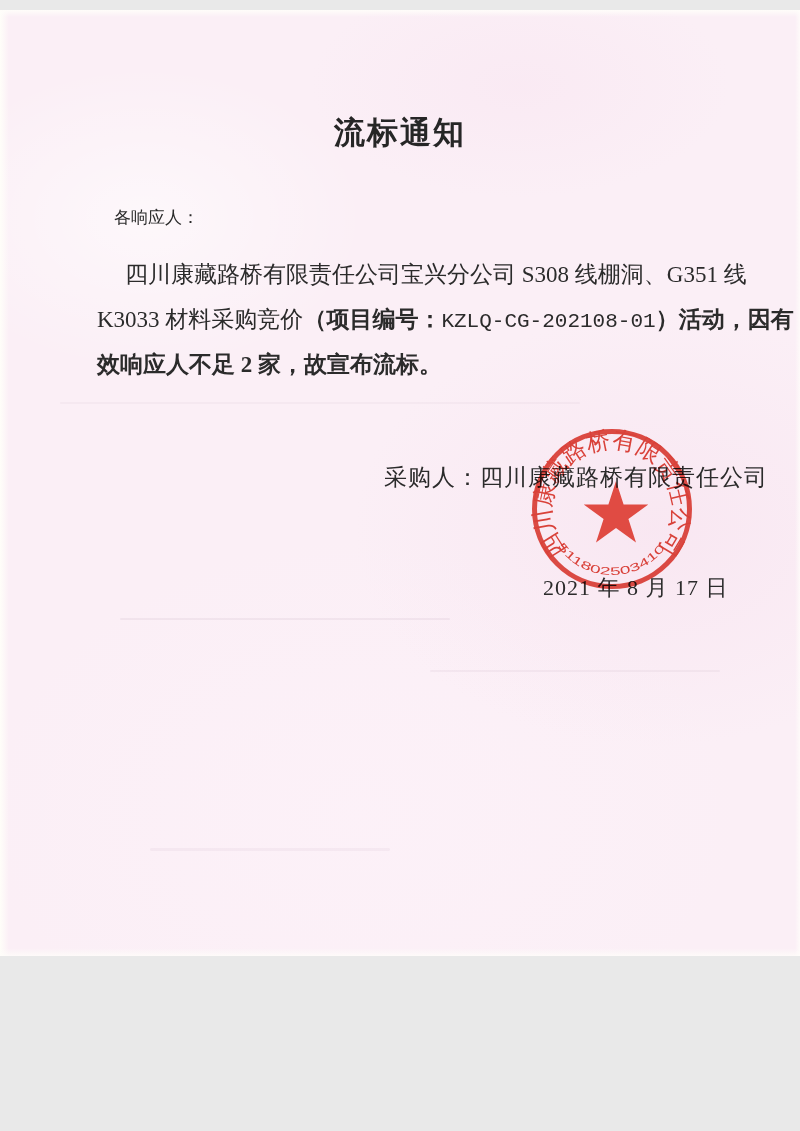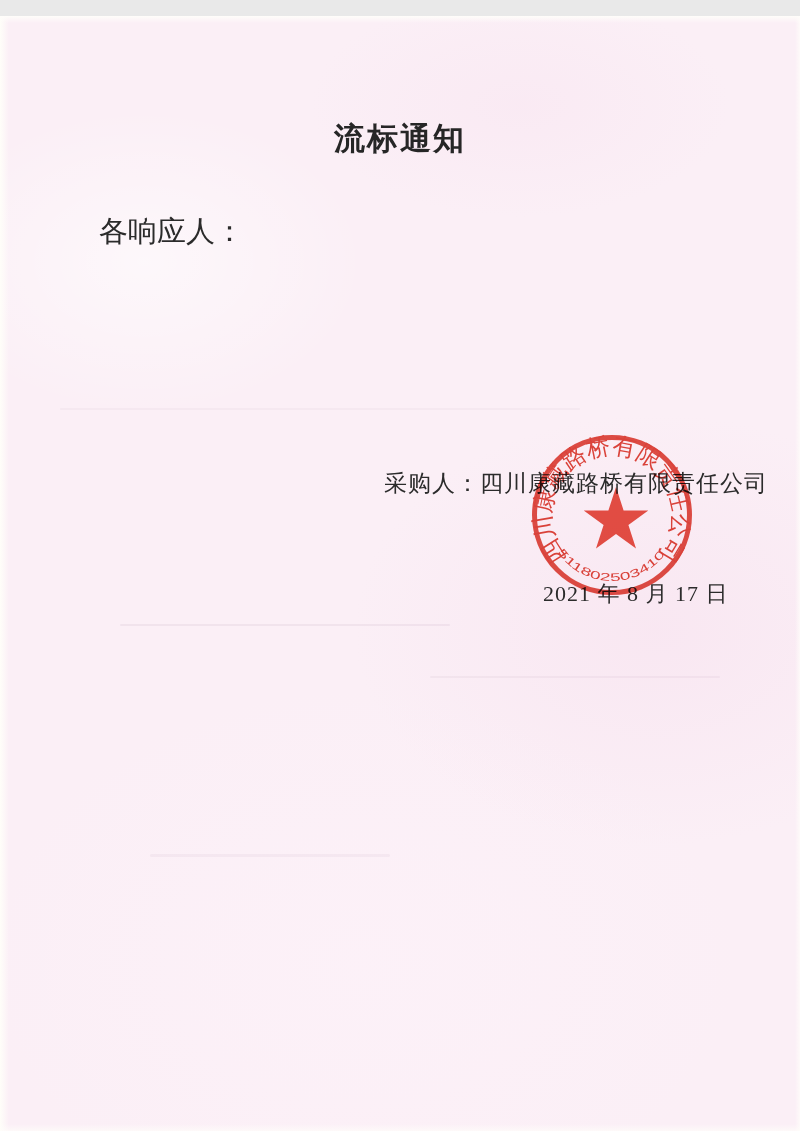--- a/index.html
+++ b/index.html
@@ -3,22 +3,22 @@
 <meta charset="utf-8">
 <style>
   html, body {
     margin: 0;
     padding: 0;
     background: #e9e9e9;
   }
   .page {
     position: relative;
     width: 800px;
-    height: 1116px;
-    margin: 16px auto;
+    height: 946px;
+    margin: 10px auto;
     overflow: hidden;
     background-color: #fbeff6;
     background-image:
       radial-gradient(ellipse 320px 220px at 18% 22%, rgba(255,255,255,0.55), rgba(255,255,255,0) 70%),
       radial-gradient(ellipse 420px 300px at 82% 55%, rgba(245,219,235,0.40), rgba(245,219,235,0) 72%),
       radial-gradient(ellipse 520px 380px at 45% 85%, rgba(253,242,249,0.65), rgba(253,242,249,0) 75%),
       radial-gradient(ellipse 300px 160px at 65% 8%,  rgba(247,224,238,0.35), rgba(247,224,238,0) 70%);
     font-family: "Liberation Serif", "DejaVu Serif", serif;
     color: #2b2b2b;
   }
@@ -44,22 +44,22 @@
     width: 100%;
     margin: 0;
     text-align: center;
     font-size: 31px;
     font-weight: 700;
     letter-spacing: 2px;
     color: #262626;
   }
   .salutation {
     position: absolute;
-    left: 99px; top: 196px;
-    font-size: 29px;
+    left: 114px; top: 196px;
+    font-size: 17px;
   }
   .body-block {
     position: absolute;
     left: 97px; top: 242px;
     width: 618px;
     font-size: 23px;
   }
   .body-block .line {
     height: 45px;
     line-height: 45px;
@@ -115,20 +115,25 @@
 
   <div class="streak s1"></div>
   <div class="streak s2"></div>
   <div class="streak s3"></div>
   <div class="streak s4"></div>
 
   <h1 class="title">流标通知</h1>
 
   <div class="salutation">各响应人：</div>
 
+  <div class="body-block">
+    <div class="line indent">四川康藏路桥有限责任公司宝兴分公司 S308 线棚洞、G351 线</div>
+    <div class="line"><span>K3033 材料采购竞价</span><span class="b">（项目编号：</span><span class="code">KZLQ-CG-202108-01</span><span class="b">）活动，因有</span></div>
+    <div class="line b">效响应人不足 2 家，故宣布流标。</div>
+  </div>
 
   <div class="purchaser">采购人：四川康藏路桥有限责任公司</div>
 
   <div class="date-line">2021 年 8 月 17 日</div>
 
   <svg class="seal" viewBox="0 0 190 190" xmlns="http://www.w3.org/2000/svg">
     <circle cx="95" cy="95" r="77.5" fill="none" stroke="#dc372b" stroke-width="5" opacity="0.95"></circle>
     <path id="sealArc" d="M 51.9 138.1 A 61 61 0 1 1 138.1 138.1" fill="none"></path>
     <path id="serialArc" d="M 37.8 128 A 66 66 0 0 0 152.2 128" fill="none"></path>
     <text class="seal-text">

